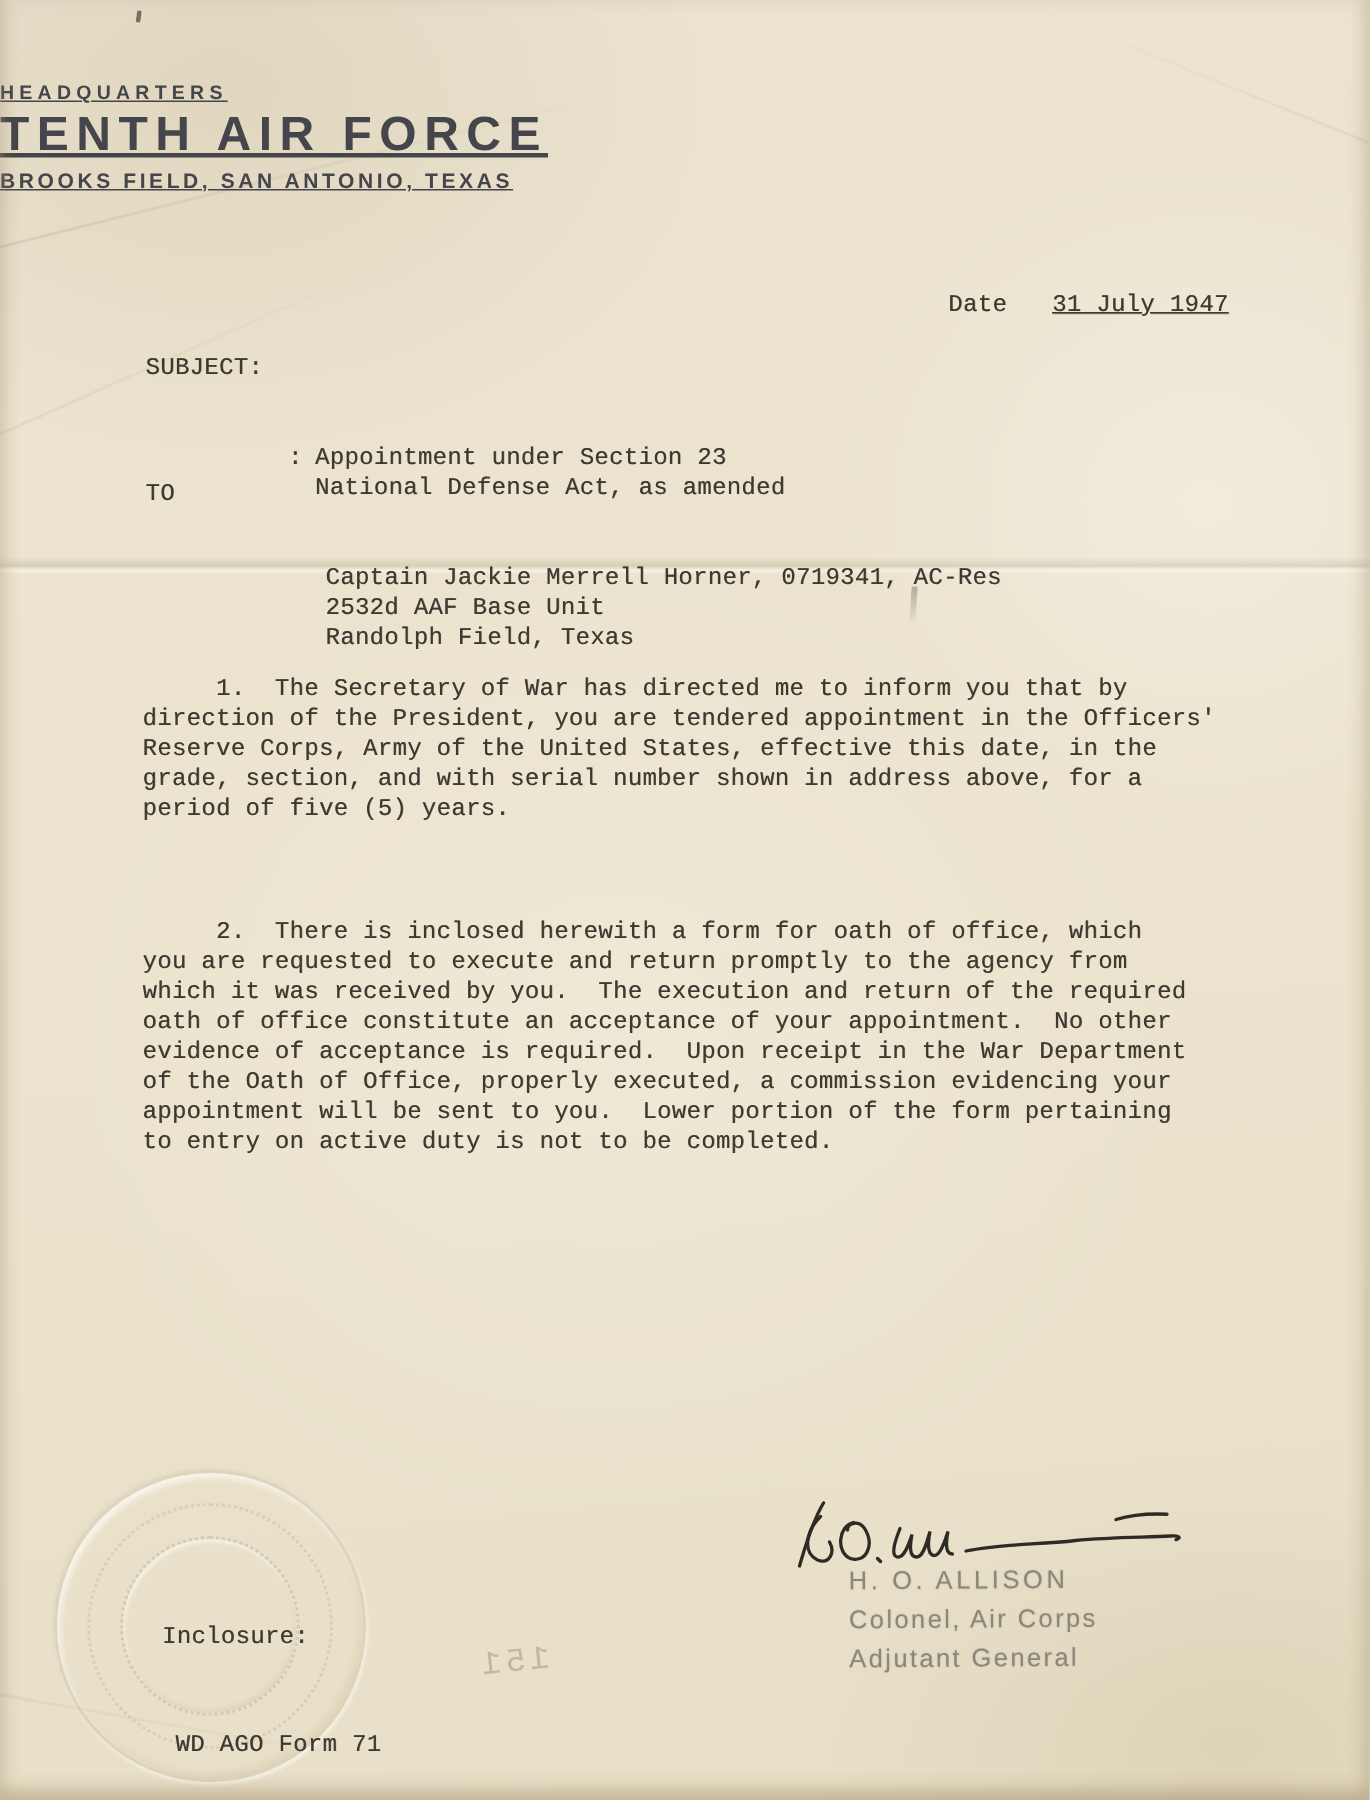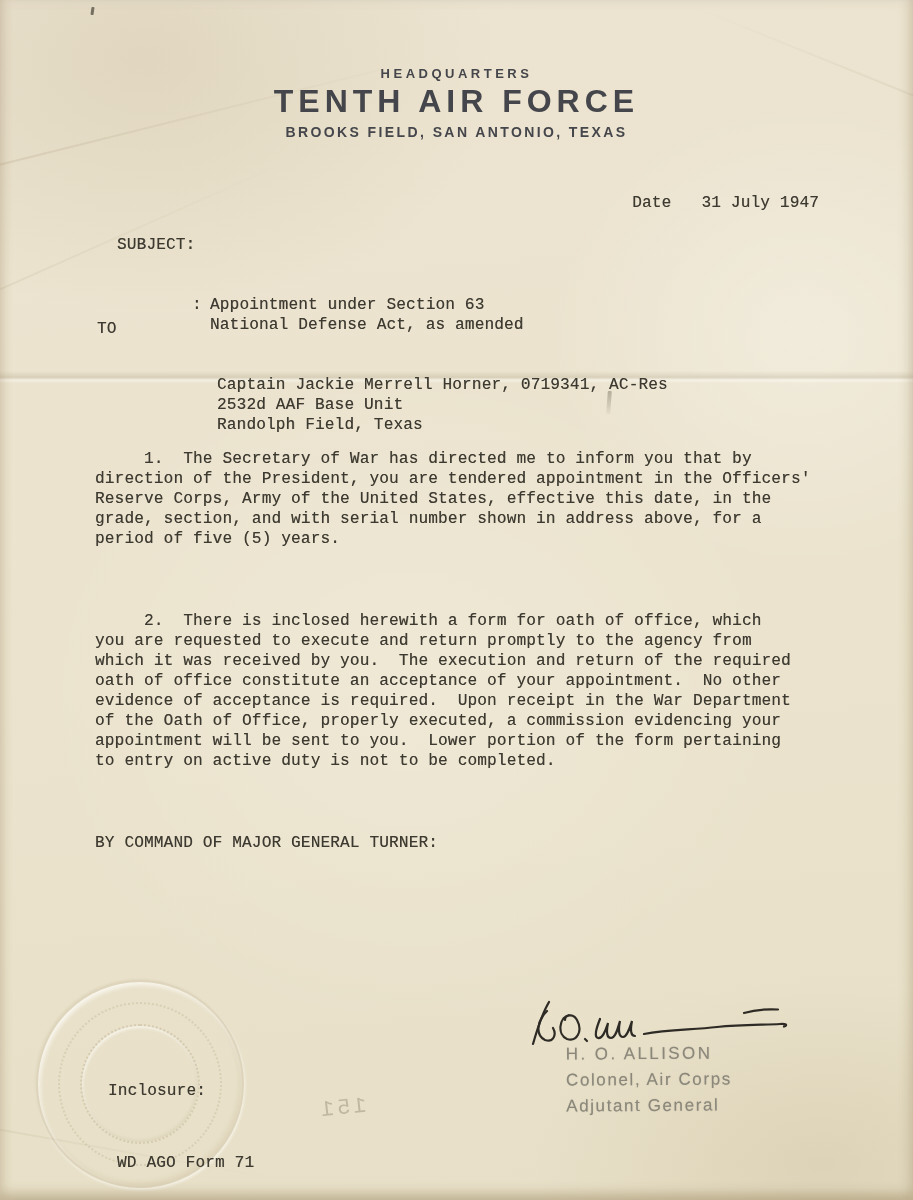--- a/index.html
+++ b/index.html
@@ -49,32 +49,32 @@
     border:2px dotted rgba(160,145,110,0.22); }
   .seal.inner { left:80px; top:1024px; width:116px; height:116px;
     border:2px dotted rgba(160,145,110,0.26);
     box-shadow: inset 1px 2px 3px rgba(255,255,254,0.6), inset -1px -2px 3px rgba(160,140,100,0.12); }
   .bleed-through {
     position:absolute; left:318px; top:1096px; font-size:22px; letter-spacing:3px;
     color:rgba(125,118,95,0.38); transform:scaleX(-1) rotate(6deg);
     font-family:"Liberation Mono", monospace;
   }
   
-  .letterhead { position:absolute; left:0; right:0; top:66px; text-align:center;
-    color:#45464b; font-family:"Liberation Sans", sans-serif; font-weight:bold; }
+  .letterhead { position:absolute; left:0; right:0; top:54px; 
+    color:#45464b; font-family:"Liberation Sans", sans-serif; font-weight:bold;text-decoration:underline; }
   .lh1 { font-size:13px; letter-spacing:3.5px; }
   .lh2 { font-size:32px; letter-spacing:5px; margin-top:2px; }
   .lh3 { font-size:14px; letter-spacing:2.4px; margin-top:4px; }
   
   .tw { font-size:16px; line-height:20px; letter-spacing:0.2px; white-space:pre-wrap;
     text-shadow:0.3px 0.3px 0.4px rgba(55,50,40,0.55); }
   .dateline { position:absolute; left:593px; top:173px; }
-  .dateline .val { margin-left:30px; }
+  .dateline .val { margin-left:30px;text-decoration:underline; }
   .subject-row { position:absolute; left:97px; top:235px; }
-  .subject-row .lbl { position:absolute; left:0; top:0;margin-left:20px; }
+  .subject-row .lbl { position:absolute; left:0; top:0; }
   .subject-row .content { margin-left:113px; }
   .to-row { position:absolute; left:97px; top:295px; }
   .to-row .lbl { position:absolute; left:0; top:0;margin-top:24px; }
   .to-row .sep { position:absolute; left:95px; top:0; }
   .to-row .content { margin-left:120px; }
   .letter-body { position:absolute; left:95px; top:409px; width:745px; }
   .letter-body p { margin:0 0 22px 0; }
   .by-command { margin-left:113px; }
   .inclosure { position:absolute; left:108px; top:1031px; line-height:24px; }
   .inclosure .item { margin-left:9px; }
@@ -108,21 +108,21 @@
     <div class="lh2">TENTH AIR FORCE</div>
     <div class="lh3">BROOKS FIELD, SAN ANTONIO, TEXAS</div>
   </header>
 
   <div class="dateline tw">
     <span class="lbl">Date</span><span class="val">31 July 1947</span>
   </div>
 
   <div class="subject-row tw">
     <span class="lbl">SUBJECT:</span>
-    <div class="content">Appointment under Section 63
+    <div class="content">Appointment under Section 23
 National Defense Act, as amended</div>
   </div>
 
   <div class="to-row tw">
     <span class="lbl">TO</span>
     <span class="sep">:</span>
     <div class="content">Captain Jackie Merrell Horner, 0719341, AC-Res
 2532d AAF Base Unit
 Randolph Field, Texas</div>
   </div>
@@ -134,21 +134,20 @@
 grade, section, and with serial number shown in address above, for a
 period of five (5) years.</p>
     <p>     2.  There is inclosed herewith a form for oath of office, which
 you are requested to execute and return promptly to the agency from
 which it was received by you.  The execution and return of the required
 oath of office constitute an acceptance of your appointment.  No other
 evidence of acceptance is required.  Upon receipt in the War Department
 of the Oath of Office, properly executed, a commission evidencing your
 appointment will be sent to you.  Lower portion of the form pertaining
 to entry on active duty is not to be completed.</p>
-    <p class="by-command">BY COMMAND OF MAJOR GENERAL TURNER:</p>
   </div>
 
   <div class="inclosure tw">
     <div class="label">Inclosure:</div>
     <div class="item">WD AGO Form 71</div>
   </div>
 
   <svg class="signature-svg" width="272" height="50" viewBox="0 0 272 50">
     <g fill="none" stroke="#2e2b26" stroke-width="2.2" stroke-linecap="round">
       <path d="M7,46 C11,32 17,14 23,4"></path>

